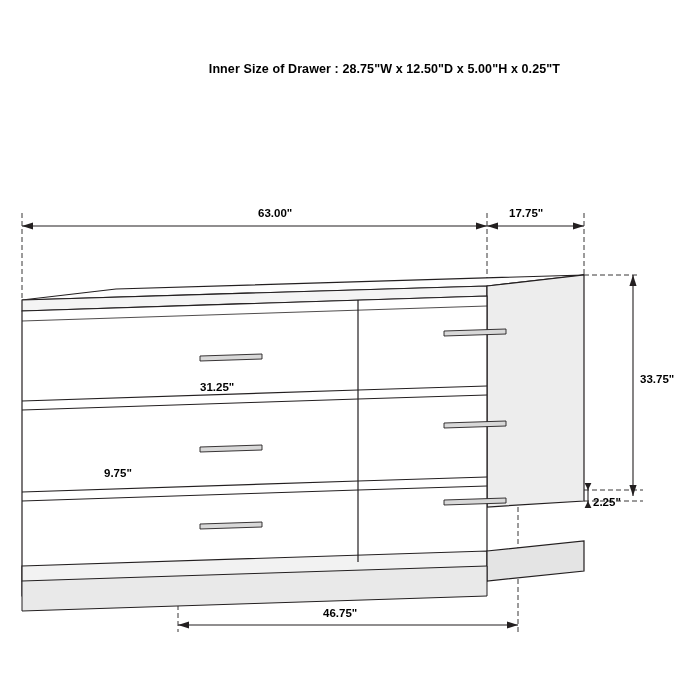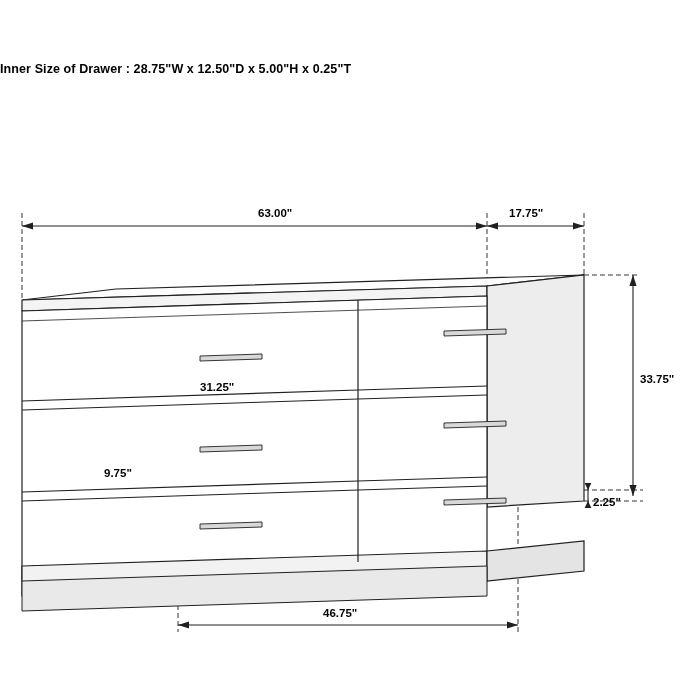--- a/index.html
+++ b/index.html
@@ -18,21 +18,21 @@
     position: absolute;
     left: 0; top: 0;
     width: 700px;
     height: 700px;
   }
   #title {
     position: absolute;
     left: 0;
     top: 62px;
     width: 560px;
-    text-align: left;
+    text-align: right;
     font-size: 12.5px;
     font-weight: bold;
     color: #000;
     letter-spacing: 0.1px;
   }
   svg#drawing {
     position: absolute;
     left: 0;
     top: 0;
     width: 700px;

